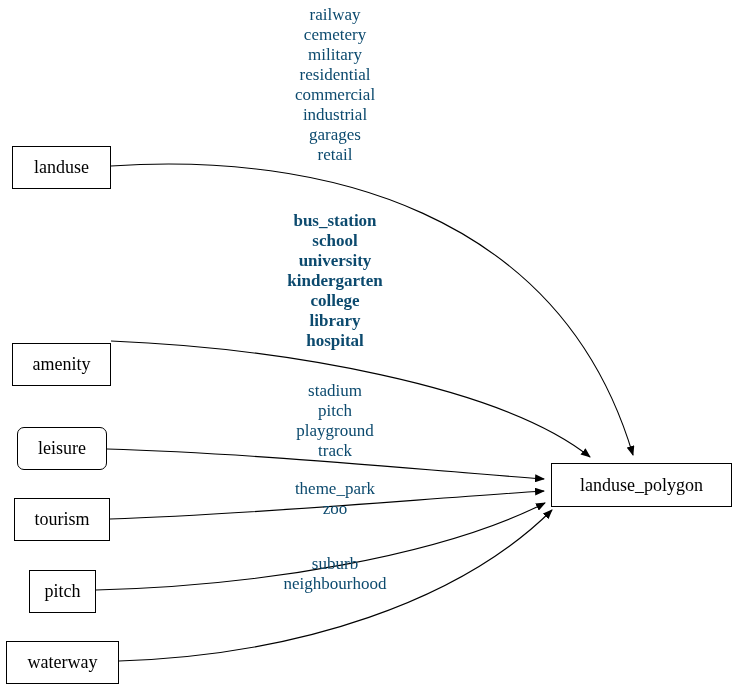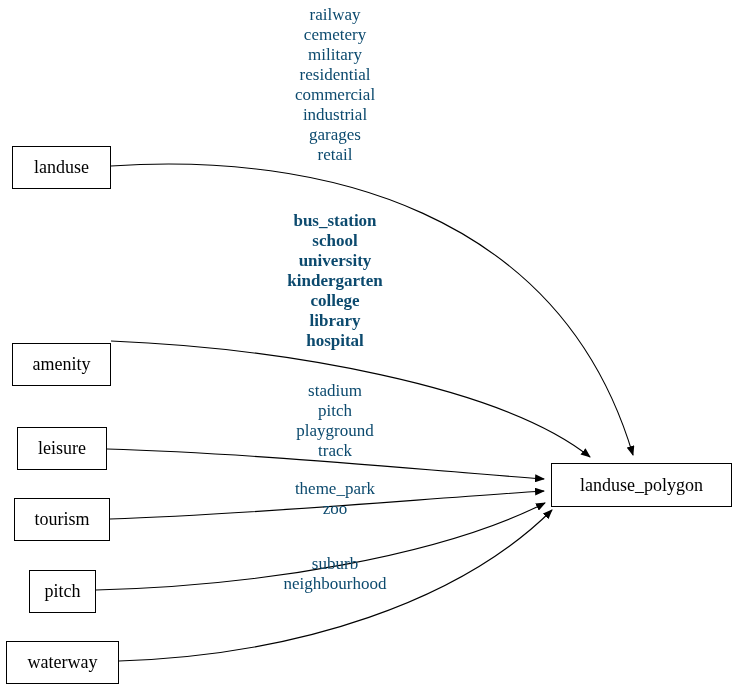--- a/index.html
+++ b/index.html
@@ -91,21 +91,21 @@
 
 
   <div class="node" style="left:12px; top:146px; width:99px; height:43px;">
     <span>landuse</span>
   </div>
 
   <div class="node" style="left:12px; top:318px; width:99px; height:43px;margin-top:25px;">
     <span>amenity</span>
   </div>
 
-  <div class="node" style="left:17px; top:427px; width:90px; height:43px;">
+  <div class="node" style="left:17px; top:427px; width:90px; height:43px;border-radius:7px;">
     <span>leisure</span>
   </div>
 
   <div class="node" style="left:14px; top:498px; width:96px; height:43px;">
     <span>tourism</span>
   </div>
 
   <div class="node" style="left:29px; top:570px; width:67px; height:43px;">
     <span>pitch</span>
   </div>

